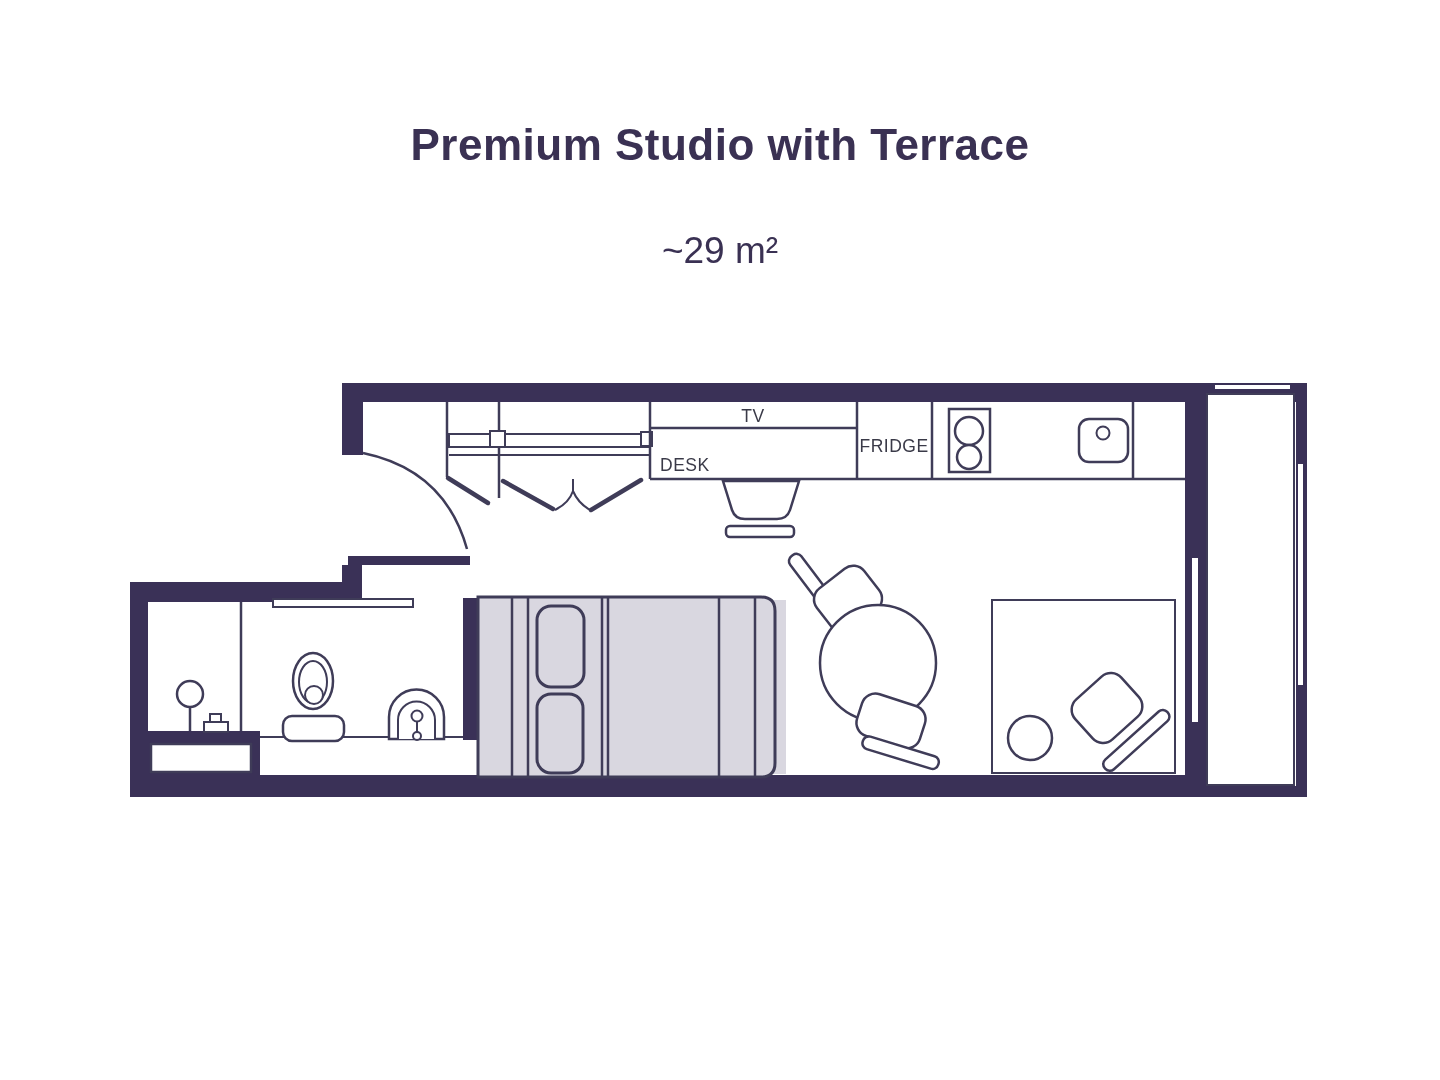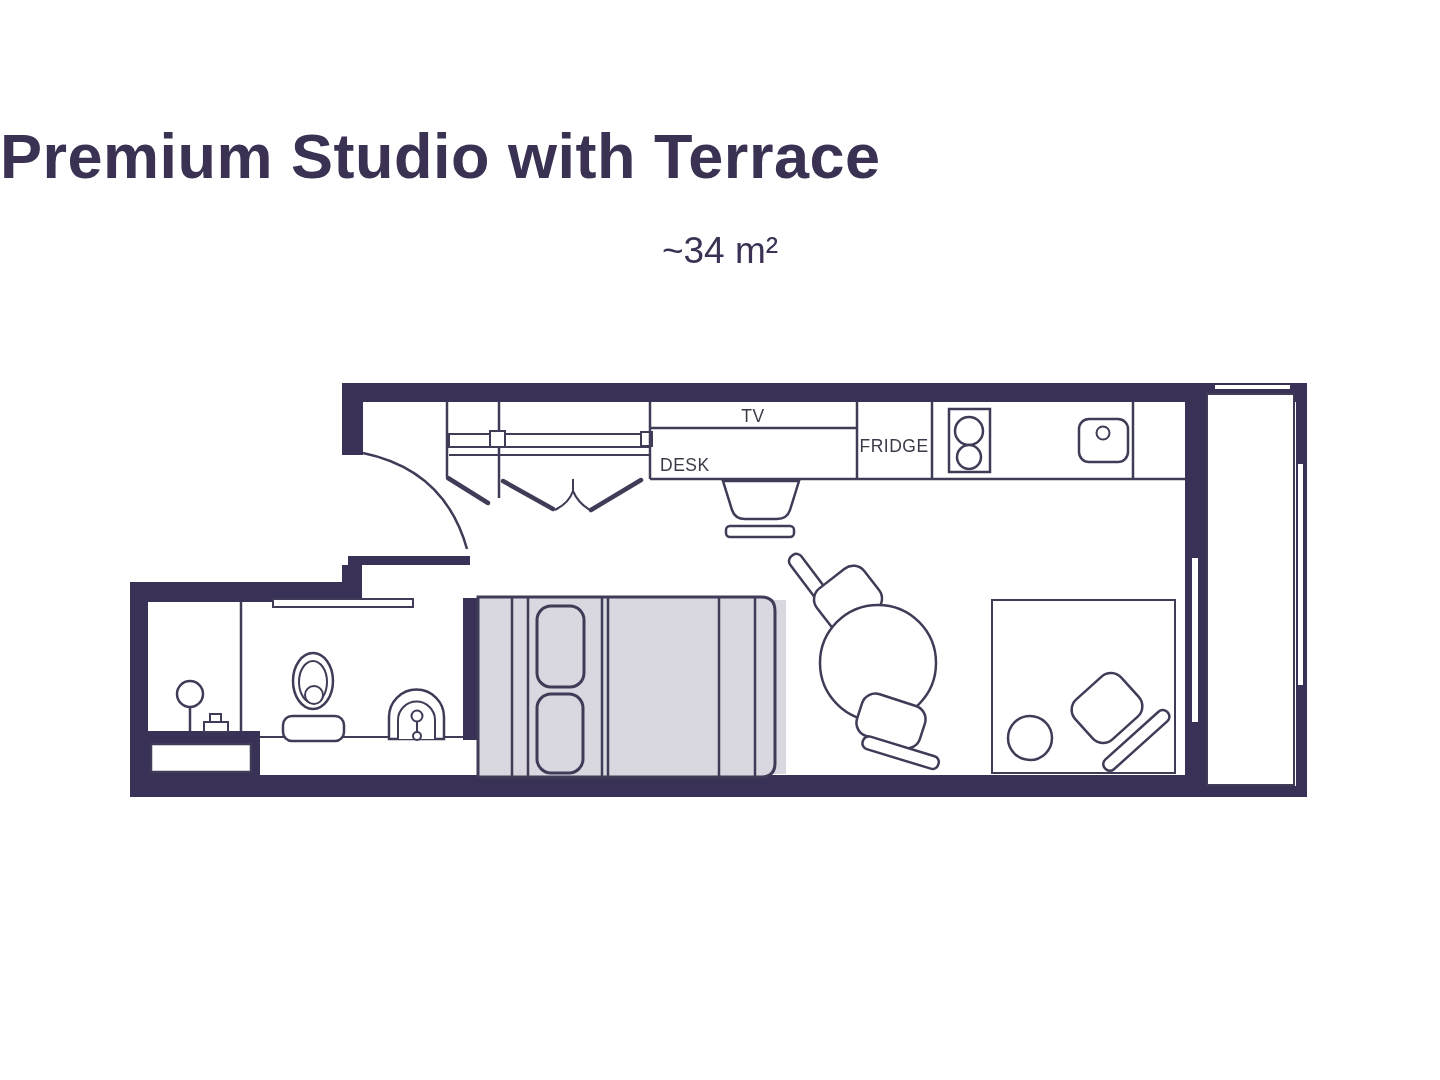--- a/index.html
+++ b/index.html
@@ -6,22 +6,22 @@
     --background:#ffffff; --wall:#3a3157; --outline:#3f3c58;
     --bed-fill:#d9d7e0; --title-text:#3a3153; --label-text:#3a3a48;
   }
   html,body{margin:0;padding:0;}
   body{
     width:1440px;height:1080px;background:var(--background);
     position:relative;overflow:hidden;
     font-family:"Liberation Sans","DejaVu Sans",sans-serif;
   }
   .title{
-    position:absolute;left:0;right:0;top:120px;text-align:left;
-    font-size:63px;font-weight:700;letter-spacing:.5px;color:var(--title-text);
+    position:absolute;left:0;right:0;top:120px;text-align:center;
+    font-size:44px;font-weight:700;letter-spacing:.5px;color:var(--title-text);
   }
   .subtitle{
     position:absolute;left:0;right:0;top:230px;text-align:center;
     font-size:37px;font-weight:500;color:var(--title-text);
   }
   svg{position:absolute;left:0;top:0;}
   .wall{fill:var(--wall);}
   .white{fill:var(--background);}
   .ln{stroke:var(--outline);stroke-width:2.5;fill:none;}
   .ln2{stroke:var(--outline);stroke-width:2;fill:none;}
@@ -31,21 +31,21 @@
   .fgn{fill:var(--bed-fill);}
   .bln{stroke:var(--outline);stroke-width:2.5;}
   .zig{stroke:var(--outline);stroke-width:4.5;fill:none;stroke-linecap:round;}
   .lbl{font-family:"Liberation Sans","DejaVu Sans",sans-serif;font-size:17.5px;
        letter-spacing:.5px;fill:var(--label-text);}
 </style>
 </head>
 <body>
 
 <div class="title">Premium Studio with Terrace</div>
-<div class="subtitle">~34 m²</div>
+<div class="subtitle">~29 m²</div>
 
 <svg width="1440" height="1080" viewBox="0 0 1440 1080">
 
   <g>
     <rect class="wall" x="342" y="383" width="965" height="19"></rect>
     <rect class="wall" x="342" y="383" width="21" height="72"></rect>
     <rect class="wall" x="348" y="556" width="122" height="9"></rect>
     <rect class="wall" x="342" y="565" width="20" height="37"></rect>
     <rect class="wall" x="130" y="582" width="222" height="20"></rect>
     <rect class="wall" x="130" y="582" width="18" height="215"></rect>

